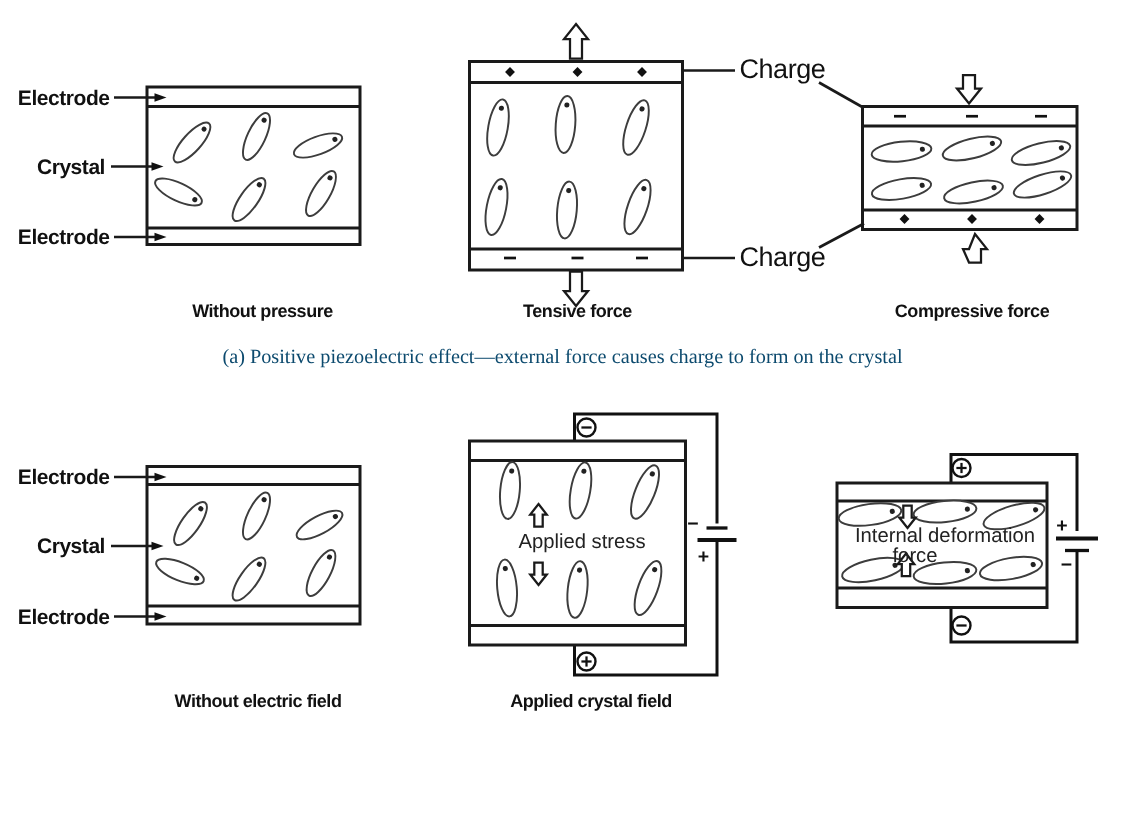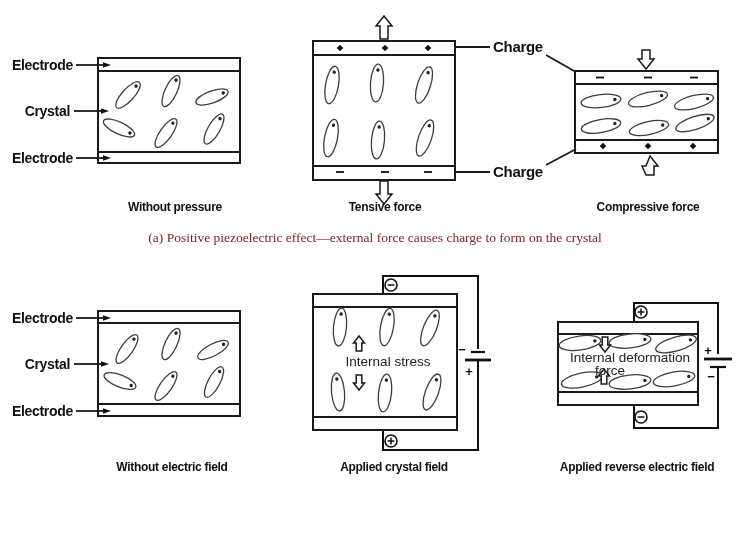--- a/index.html
+++ b/index.html
@@ -13,23 +13,23 @@
   .dot{fill:#222;stroke:none;}
   .harrow{fill:#fff;stroke:#1a1a1a;stroke-width:1.5;stroke-linejoin:miter;}
   .sym{stroke:#111;stroke-width:1.8;}
   .symf{fill:#111;stroke:none;}
   .wire{stroke:#111;stroke-width:2;fill:none;}
   .bat{stroke:#111;fill:none;}
   .term{fill:#fff;stroke:#111;stroke-width:1.6;}
   .tin{stroke:#111;stroke-width:1.5;}
   .txt{position:absolute;white-space:nowrap;}
   .lbl{font-weight:bold;font-size:14px;letter-spacing:-0.3px;text-align:right;transform:translateY(-52%);}
-  .chg{font-weight:bold;font-size:15px;letter-spacing:-0.3px;transform:translateY(-52%);}
+  .chg{font-weight:normal;font-size:18px;letter-spacing:-0.3px;transform:translateY(-52%);}
   .ttl{font-weight:bold;font-size:12px;letter-spacing:-0.3px;transform:translate(-50%,-50%);}
-  .cap{font-family:"Liberation Serif",serif;font-size:13.5px;transform:translate(-50%,-50%);color:#7f1d1d;}
+  .cap{font-family:"Liberation Serif",serif;font-size:13.5px;transform:translate(-50%,-50%);color:#0c4a6e;}
   .str{font-size:13.5px;color:#222;transform:translate(-50%,-50%);}
   .bsign{font-weight:bold;font-size:13px;transform:translate(-50%,-50%);}
 </style>
 </head>
 <body>
 
 <div class="canvas">
 
 <svg width="750" height="550" viewBox="0 0 750 550">
 
@@ -302,27 +302,26 @@
 <div class="txt ttl" style="left:175px;top:207px">Without pressure</div>
 <div class="txt ttl" style="left:385px;top:207px">Tensive force</div>
 <div class="txt ttl" style="left:648px;top:207px">Compressive force</div>
 
 <div class="txt cap" style="left:375px;top:238px">(a) Positive piezoelectric effect—external force causes charge to form on the crystal</div>
 
 <div class="txt lbl" style="right:677px;top:318px">Electrode</div>
 <div class="txt lbl" style="right:680px;top:364px">Crystal</div>
 <div class="txt lbl" style="right:677px;top:411px">Electrode</div>
 
-<div class="txt str" style="left:388px;top:361px">Internal stress</div>
+<div class="txt str" style="left:388px;top:361px">Applied stress</div>
 <div class="txt str" style="left:630px;top:357px">Internal deformation</div>
 <div class="txt str" style="left:610px;top:370px">force</div>
 
 <div class="txt bsign" style="left:462px;top:349px">−</div>
 <div class="txt bsign" style="left:469px;top:371px">+</div>
 <div class="txt bsign" style="left:708px;top:350px">+</div>
 <div class="txt bsign" style="left:711px;top:376px">−</div>
 
 <div class="txt ttl" style="left:172px;top:467px">Without electric field</div>
 <div class="txt ttl" style="left:394px;top:467px">Applied crystal field</div>
-<div class="txt ttl" style="left:637px;top:467px">Applied reverse electric field</div>
 
 
 </div>
 
 </body></html>

